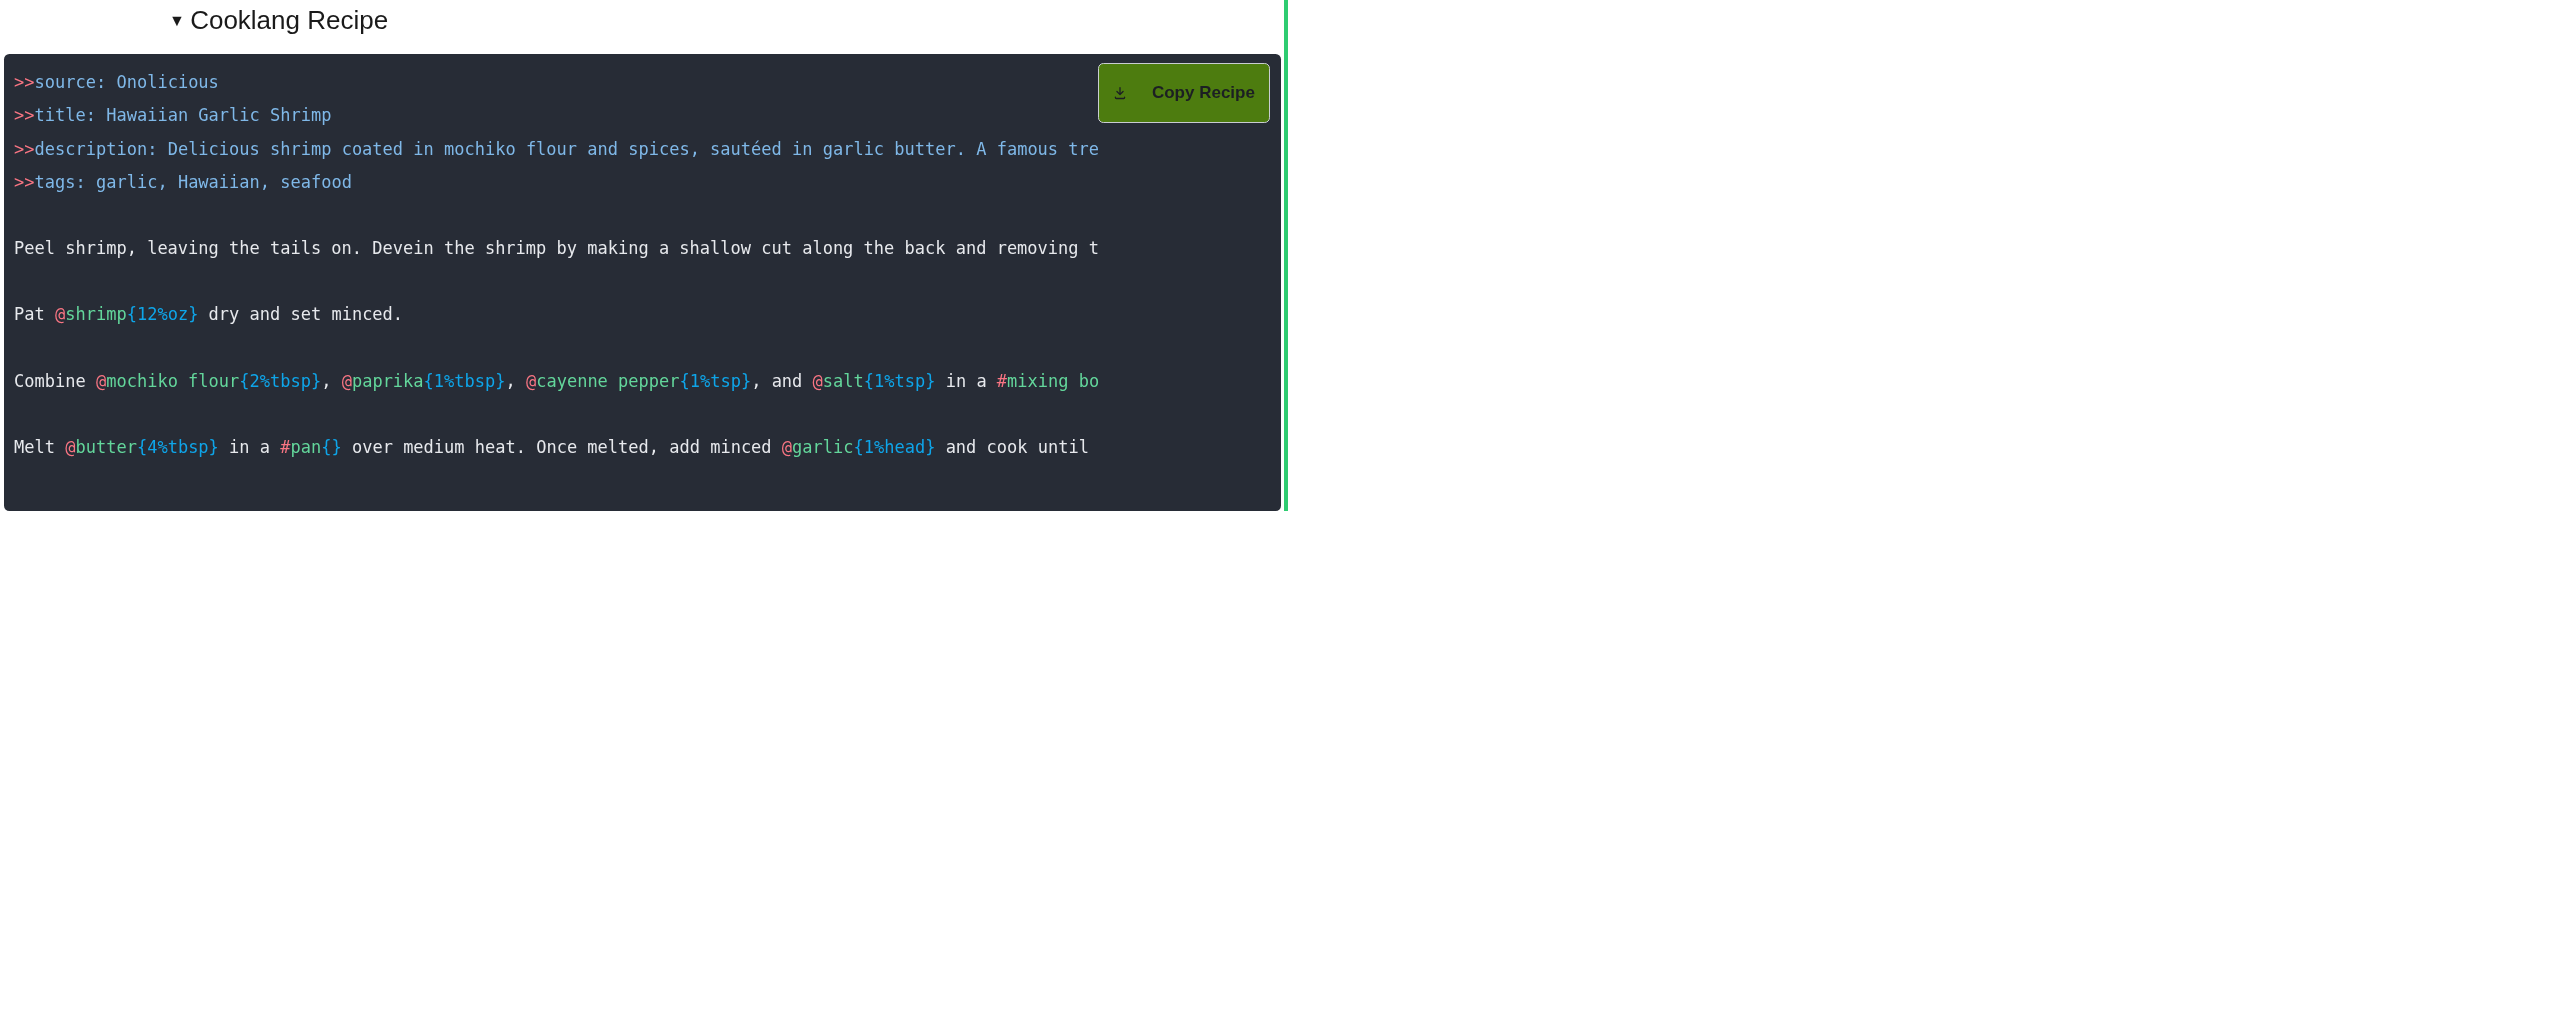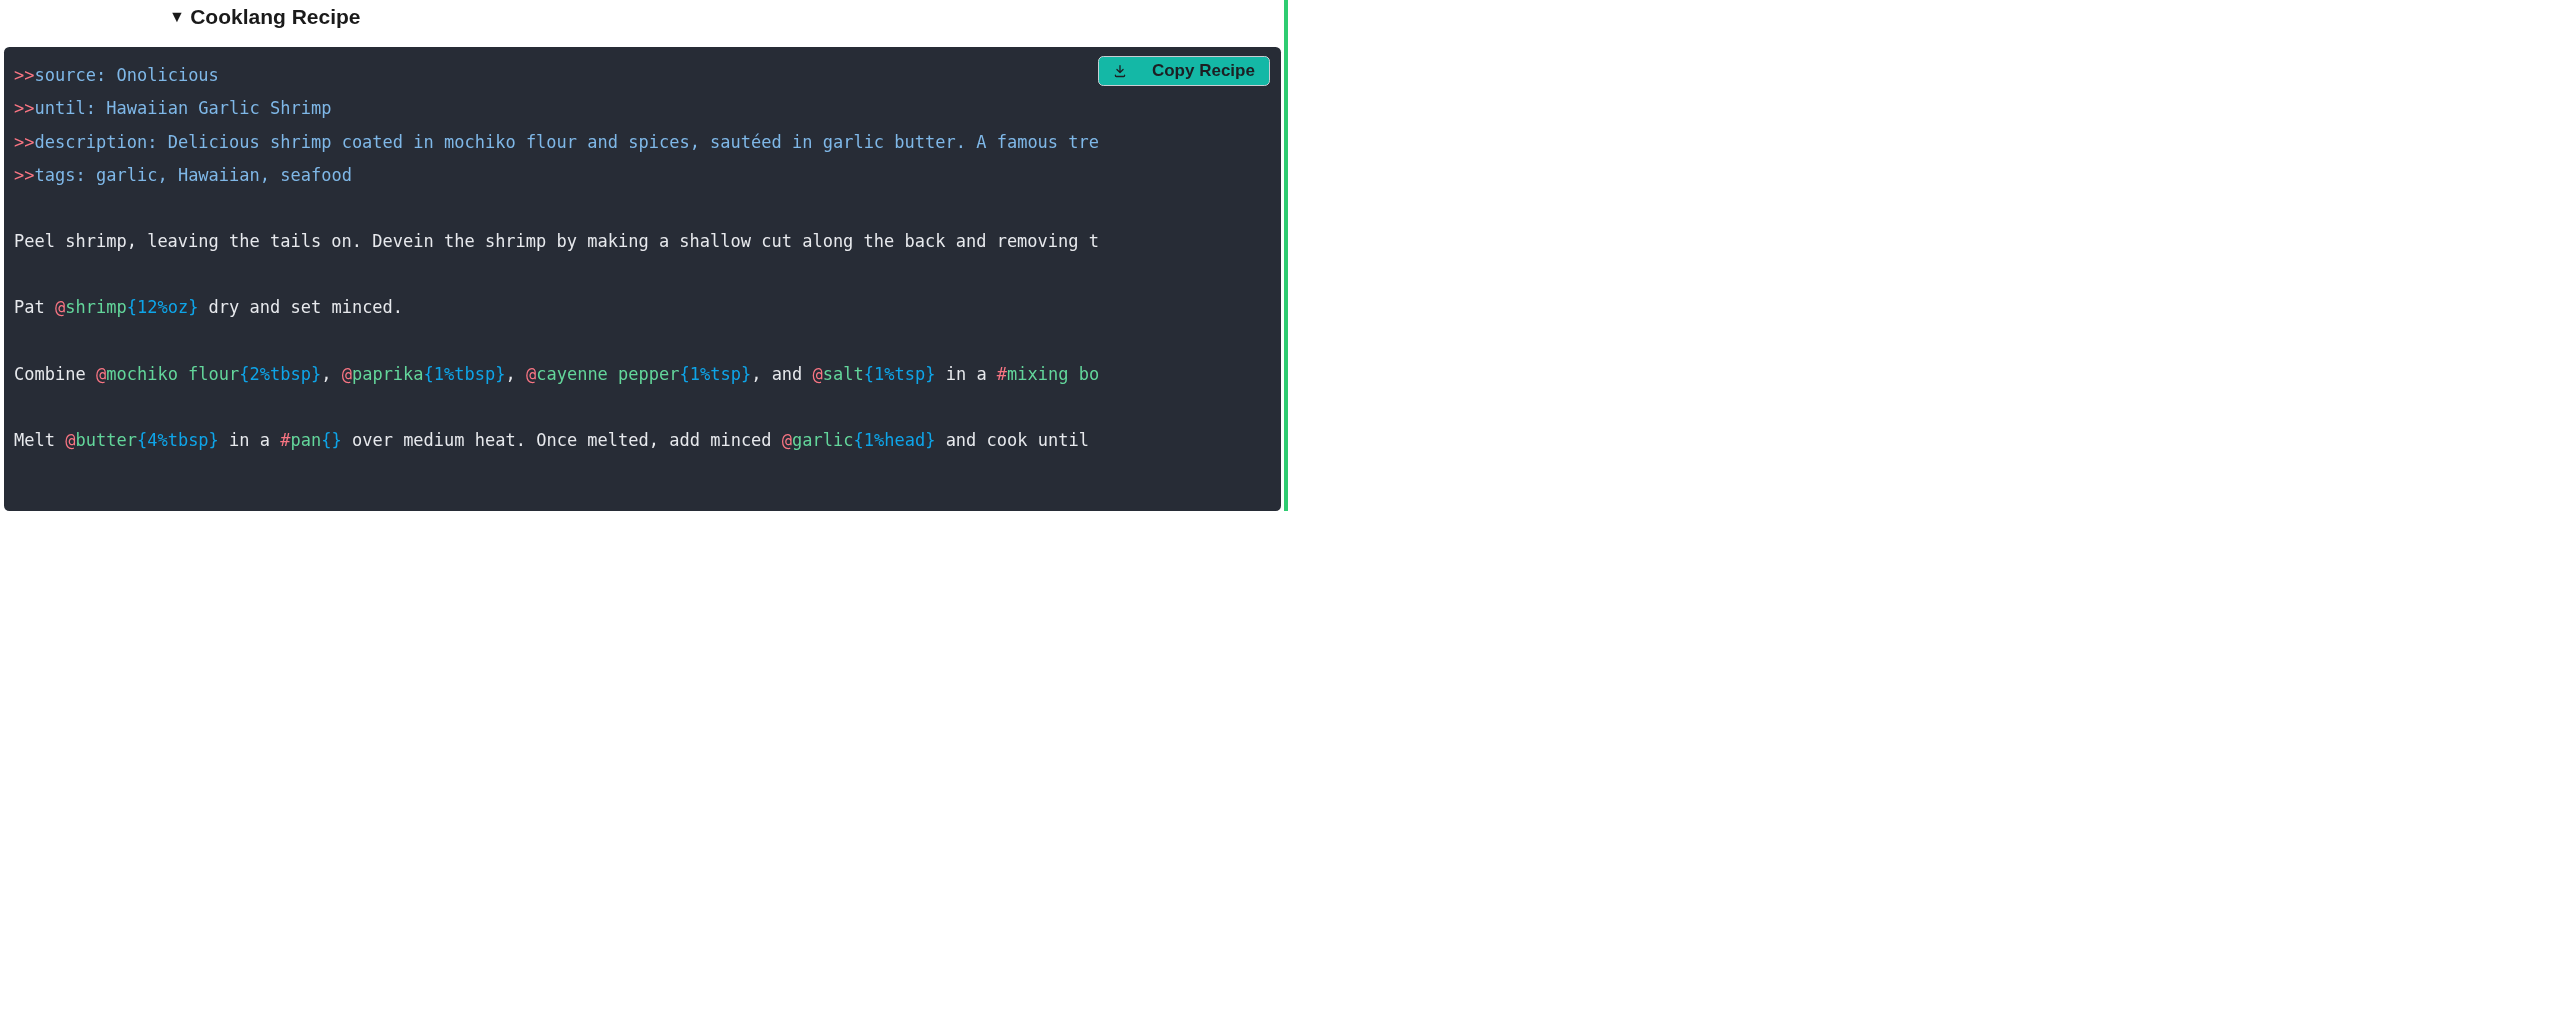--- a/index.html
+++ b/index.html
@@ -27,40 +27,40 @@
     gap: 5.3px;
     cursor: pointer;
     user-select: none;
   }
   .disclosure-triangle {
     font-size: 16px;
     color: #1a1a1a;
     line-height: 1;
   }
   .summary-title {
-    font-size: 21px;
-    font-weight: 700;
+    font-size: 26px;
+    font-weight: 400;
     color: #1a1a1a;
   }
   .code-wrap {
     position: relative;
     margin: 0 3.5px 0 3.5px;
     background: #272c36;
     border-radius: 5.3px;
     flex: 1;
     overflow: hidden;
   }
   .copy-btn {
     position: absolute;
     top: 8.8px;
     right: 10.6px;
-    background: #14b8a6;
+    background: #4d7c0f;
     border: 0.9px solid #c9cdd2;
     border-radius: 5.3px;
-    padding: 4px 14px;
+    padding: 19px 14px;
     font-size: 17px;
     font-weight: 600;
     color: #1c1f23;
     display: flex;
     align-items: center;
     gap: 25px;
     cursor: pointer;
   }
   .copy-btn svg { width: 14px; height: 14px; }
   pre {
@@ -92,21 +92,21 @@
   <div class="code-wrap">
     <button class="copy-btn">
       <svg viewBox="0 0 16 16">
         <path fill="#1c1f23" d="M8 1a.75.75 0 0 1 .75.75v6.19l2.22-2.22a.75.75 0 1 1 1.06 1.06l-3.5 3.5a.75.75 0 0 1-1.06 0l-3.5-3.5a.75.75 0 0 1 1.06-1.06L7.25 7.94V1.75A.75.75 0 0 1 8 1z"></path>
         <path fill="#1c1f23" d="M2.75 12a.75.75 0 0 1 .75.75v.5c0 .138.112.25.25.25h8.5a.25.25 0 0 0 .25-.25v-.5a.75.75 0 0 1 1.5 0v.5A1.75 1.75 0 0 1 12.25 15h-8.5A1.75 1.75 0 0 1 2 13.25v-.5a.75.75 0 0 1 .75-.75z"></path>
       </svg>
       <span>Copy Recipe</span>
     </button>
 
 <pre><span class="tk-op">&gt;&gt;</span><span class="tk-key">source</span><span class="tk-key">: </span><span class="tk-key">Onolicious</span>
-<span class="tk-op">&gt;&gt;</span><span class="tk-key">until</span><span class="tk-key">: </span><span class="tk-key">Hawaiian Garlic Shrimp</span>
+<span class="tk-op">&gt;&gt;</span><span class="tk-key">title</span><span class="tk-key">: </span><span class="tk-key">Hawaiian Garlic Shrimp</span>
 <span class="tk-op">&gt;&gt;</span><span class="tk-key">description</span><span class="tk-key">: </span><span class="tk-key">Delicious shrimp coated in mochiko flour and spices, sautéed in garlic butter. A famous tre</span>
 <span class="tk-op">&gt;&gt;</span><span class="tk-key">tags</span><span class="tk-key">: </span><span class="tk-key">garlic, Hawaiian, seafood</span>
 
 <span class="tk-txt">Peel shrimp, leaving the tails on. Devein the shrimp by making a shallow cut along the back and removing t</span>
 
 <span class="tk-txt">Pat </span><span class="tk-op">@</span><span class="tk-ing">shrimp</span><span class="tk-qty">{12%oz}</span><span class="tk-txt"> dry and set minced.</span>
 
 <span class="tk-txt">Combine </span><span class="tk-op">@</span><span class="tk-ing">mochiko flour</span><span class="tk-qty">{2%tbsp}</span><span class="tk-txt">, </span><span class="tk-op">@</span><span class="tk-ing">paprika</span><span class="tk-qty">{1%tbsp}</span><span class="tk-txt">, </span><span class="tk-op">@</span><span class="tk-ing">cayenne pepper</span><span class="tk-qty">{1%tsp}</span><span class="tk-txt">, and </span><span class="tk-op">@</span><span class="tk-ing">salt</span><span class="tk-qty">{1%tsp}</span><span class="tk-txt"> in a </span><span class="tk-op">#</span><span class="tk-ing">mixing bo</span>
 
 <span class="tk-txt">Melt </span><span class="tk-op">@</span><span class="tk-ing">butter</span><span class="tk-qty">{4%tbsp}</span><span class="tk-txt"> in a </span><span class="tk-op">#</span><span class="tk-ing">pan</span><span class="tk-qty">{}</span><span class="tk-txt"> over medium heat. Once melted, add minced </span><span class="tk-op">@</span><span class="tk-ing">garlic</span><span class="tk-qty">{1%head}</span><span class="tk-txt"> and cook until </span></pre>

